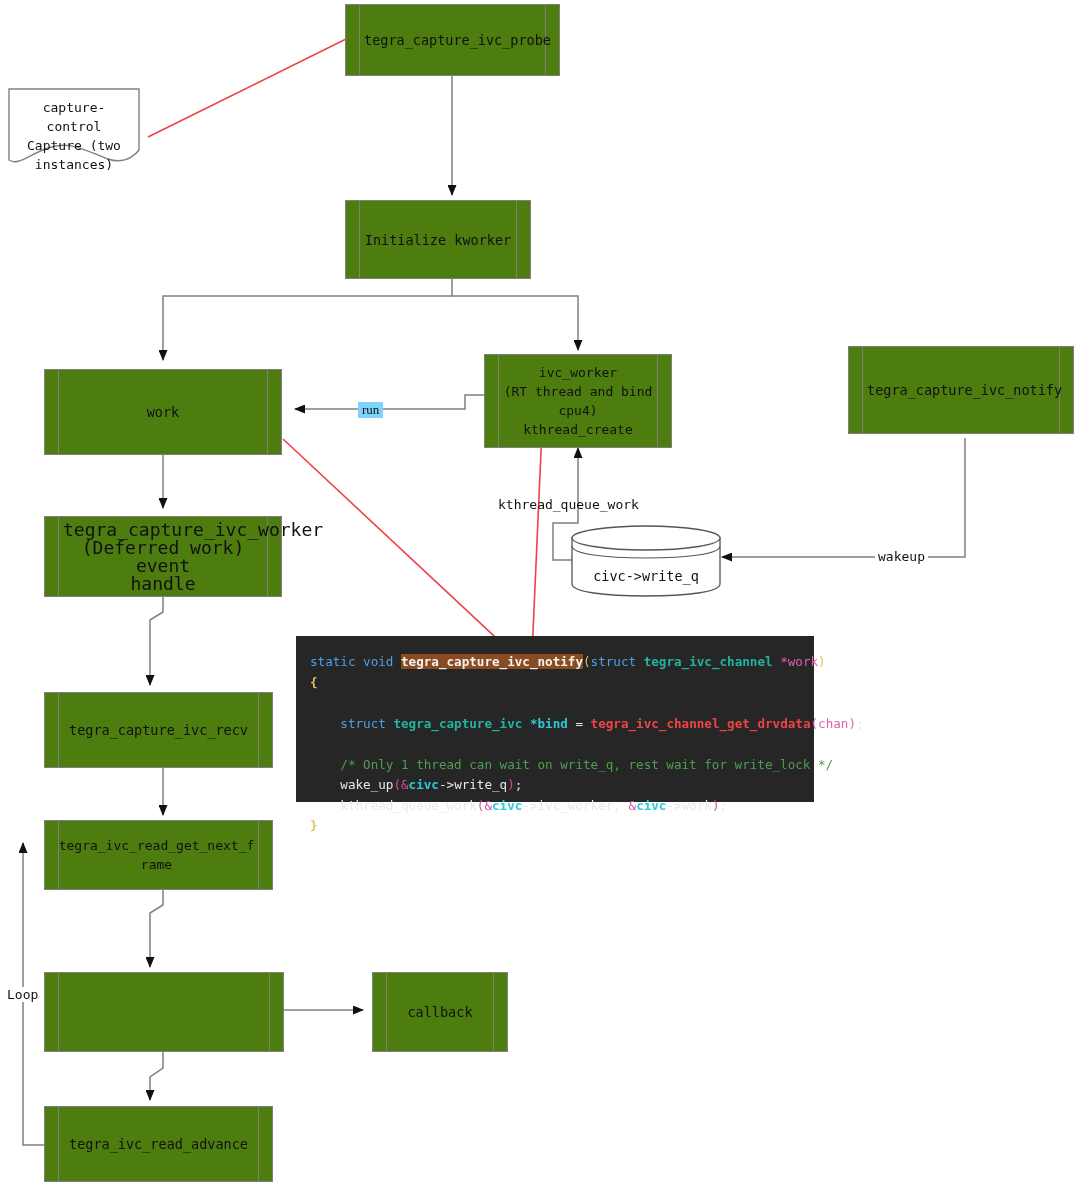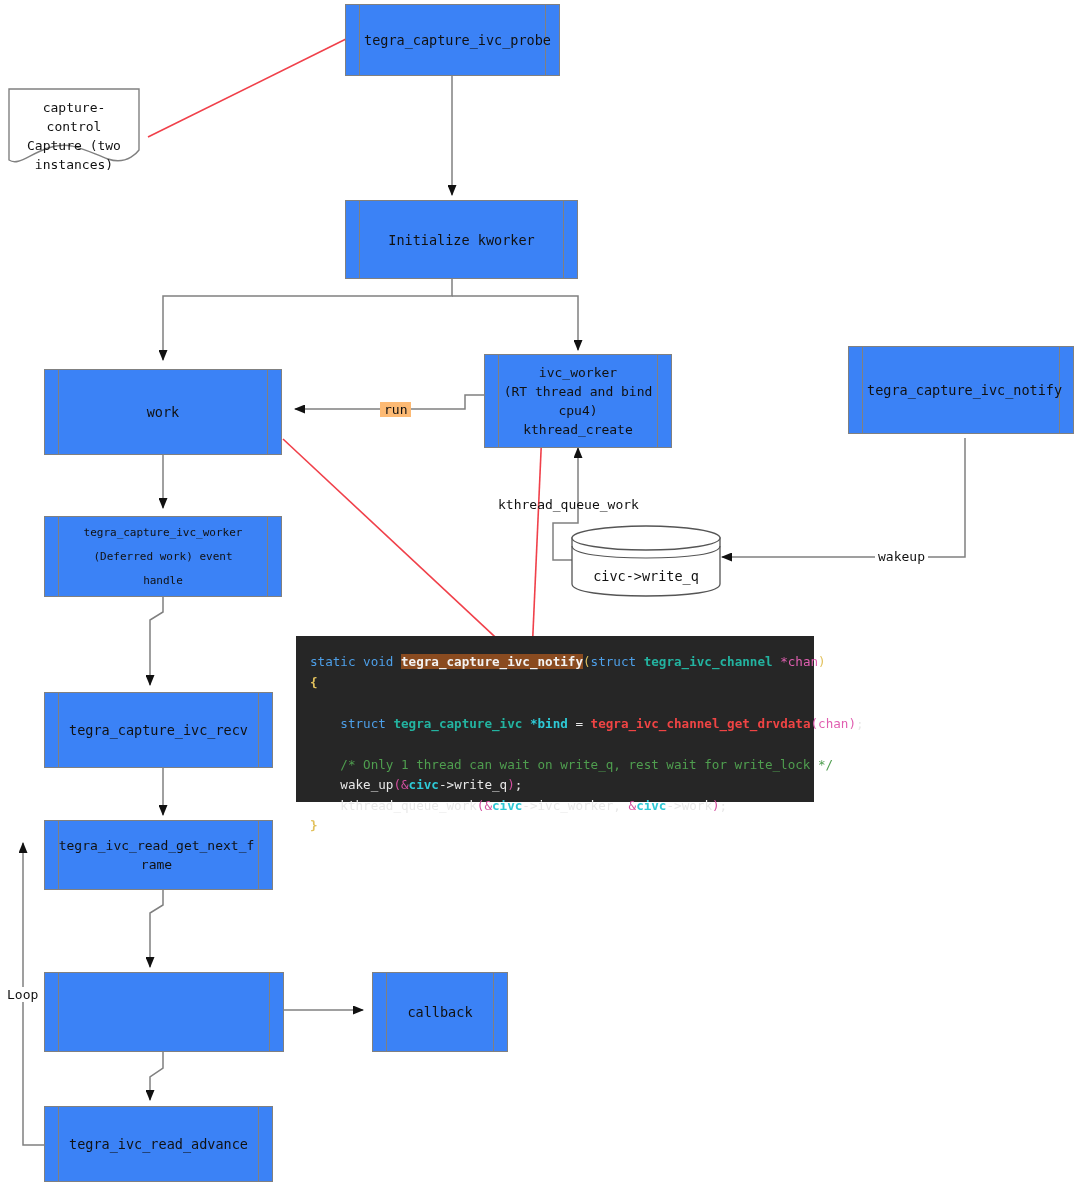--- a/index.html
+++ b/index.html
@@ -1,20 +1,20 @@
 <!DOCTYPE html>
 <html><head>
 <meta charset="utf-8">
 <style>
   html,body{margin:0;padding:0;background:#ffffff;}
   body{font-family:"DejaVu Sans Mono", monospace;}
   #canvas{position:relative;width:1080px;height:1184px;background:#fff;overflow:hidden;}
 
   
-  .node{position:absolute;box-sizing:border-box;border:1.4px solid #808080;background:#3b82f6;padding-left:36px;}
+  .node{position:absolute;box-sizing:border-box;border:1.4px solid #808080;background:#4d7c0f;padding-left:36px;}
   .node .bar{position:absolute;top:0;bottom:0;width:0;border-left:1.4px solid #808080;}
   .node .bar.l{left:13px;}
   .node .bar.r{right:13px;}
   .node .lbl{position:absolute;left:18px;right:18px;top:50%;transform:translateY(-50%);
              text-align:center;font-size:13.5px;line-height:20px;color:#111;
              font-family:"DejaVu Sans Mono", monospace;white-space:pre-line;}
 
   
   .doc{position:absolute;}
   .doc .dtxt{position:absolute;left:8px;right:8px;top:10px;text-align:center;
@@ -102,21 +102,21 @@
 
   <div class="doc" style="left:8px;top:88px;width:132px;height:80px;">
     <svg width="132" height="80" viewBox="0 0 132 80">
       <path d="M1,1 L131,1 L131,62 C131,62 120,78 100,71 C78,63 62,52 40,60 C20,67 10,78 1,72 Z" fill="#fff" stroke="#808080" stroke-width="1.4"></path>
     </svg>
     <span class="dtxt">capture-control
 Capture (two
 instances)</span>
   </div>
 
-  <div class="node" style="left:345px;top:200px;width:233px;height:79px;">
+  <div class="node" style="left:345px;top:200px;width:186px;height:79px;">
     <span class="bar l"></span>
     <span class="bar r"></span>
     <span class="lbl">Initialize kworker</span>
   </div>
 
   <div class="node" style="left:44px;top:369px;width:238px;height:86px;">
     <span class="bar l"></span>
     <span class="bar r"></span>
     <span class="lbl">work</span>
   </div>
@@ -132,21 +132,21 @@
 
   <div class="node" style="left:848px;top:346px;width:226px;height:88px;">
     <span class="bar l"></span>
     <span class="bar r"></span>
     <span class="lbl">tegra_capture_ivc_notify</span>
   </div>
 
   <div class="node" style="left:44px;top:516px;width:238px;height:81px;">
     <span class="bar l"></span>
     <span class="bar r"></span>
-    <span class="lbl" style="line-height:24px;font-size:11px;">tegra_capture_ivc_worker
+    <span class="lbl" style="line-height:18px;font-size:18px;">tegra_capture_ivc_worker
 (Deferred work) event
 handle</span>
   </div>
 
   <div class="cyl" style="left:570px;top:524px;width:152px;height:74px;">
     <svg width="152" height="74" viewBox="0 0 152 74">
       <path d="M2,14 L2,60 C2,68 35,72 76,72 C117,72 150,68 150,60 L150,14 Z" fill="#fff" stroke="#555" stroke-width="1.3"></path>
       <ellipse cx="76" cy="14" rx="74" ry="12" fill="#fff" stroke="#555" stroke-width="1.3"></ellipse>
       <path d="M2,22 C2,30 35,34 76,34 C117,34 150,30 150,22" fill="none" stroke="#555" stroke-width="1.1"></path>
     </svg>
@@ -176,26 +176,26 @@
     <span class="bar r"></span>
     <span class="lbl">callback</span>
   </div>
 
   <div class="node" style="left:44px;top:1106px;width:229px;height:76px;">
     <span class="bar l"></span>
     <span class="bar r"></span>
     <span class="lbl">tegra_ivc_read_advance</span>
   </div>
 
-  <span class="elabel" style="left:380px;top:402px;background:#fdba74;padding:0 4px;">run</span>
+  <span class="elabel" style="left:358px;top:402px;background:#7dd3fc;padding:0 4px;font-family:Liberation Serif, serif;">run</span>
   <span class="elabel" style="left:498px;top:497px;">kthread_queue_work</span>
   <span class="elabel" style="left:875px;top:549px;background:#fff;padding:0 3px;">wakeup</span>
   <span class="elabel" style="left:5px;top:987px;background:#fff;padding:0 2px;text-align:right;">Loop</span>
 
-  <div class="codebox" style="left:296px;top:636px;width:518px;height:166px;"><span class="c-kw">static void </span><span class="c-fnhl">tegra_capture_ivc_notify</span><span class="c-paren">(</span><span class="c-kw">struct </span><span class="c-type">tegra_ivc_channel </span><span class="c-arg">*chan</span><span class="c-paren">)</span>
+  <div class="codebox" style="left:296px;top:636px;width:518px;height:166px;"><span class="c-kw">static void </span><span class="c-fnhl">tegra_capture_ivc_notify</span><span class="c-paren">(</span><span class="c-kw">struct </span><span class="c-type">tegra_ivc_channel </span><span class="c-arg">*work</span><span class="c-paren">)</span>
 <span class="c-brace">{</span>
 
     <span class="c-kw">struct </span><span class="c-type">tegra_capture_ivc </span><span class="c-var">*bind</span><span class="c-plain"> = </span><span class="c-fn">tegra_ivc_channel_get_drvdata</span><span class="c-arg">(</span><span class="c-arg">chan</span><span class="c-arg">)</span><span class="c-plain">;</span>
 
     <span class="c-cmt">/* Only 1 thread can wait on write_q, rest wait for write_lock */</span>
     <span class="c-plain">wake_up</span><span class="c-punc">(</span><span class="c-punc">&amp;</span><span class="c-var">civc</span><span class="c-plain">-&gt;</span><span class="c-plain">write_q</span><span class="c-punc">)</span><span class="c-plain">;</span>
     <span class="c-plain">kthread_queue_work</span><span class="c-punc">(</span><span class="c-punc">&amp;</span><span class="c-var">civc</span><span class="c-plain">-&gt;</span><span class="c-plain">ivc_worker</span><span class="c-plain">, </span><span class="c-punc">&amp;</span><span class="c-var">civc</span><span class="c-plain">-&gt;</span><span class="c-plain">work</span><span class="c-punc">)</span><span class="c-plain">;</span>
 <span class="c-brace">}</span></div>
 
 </div>

